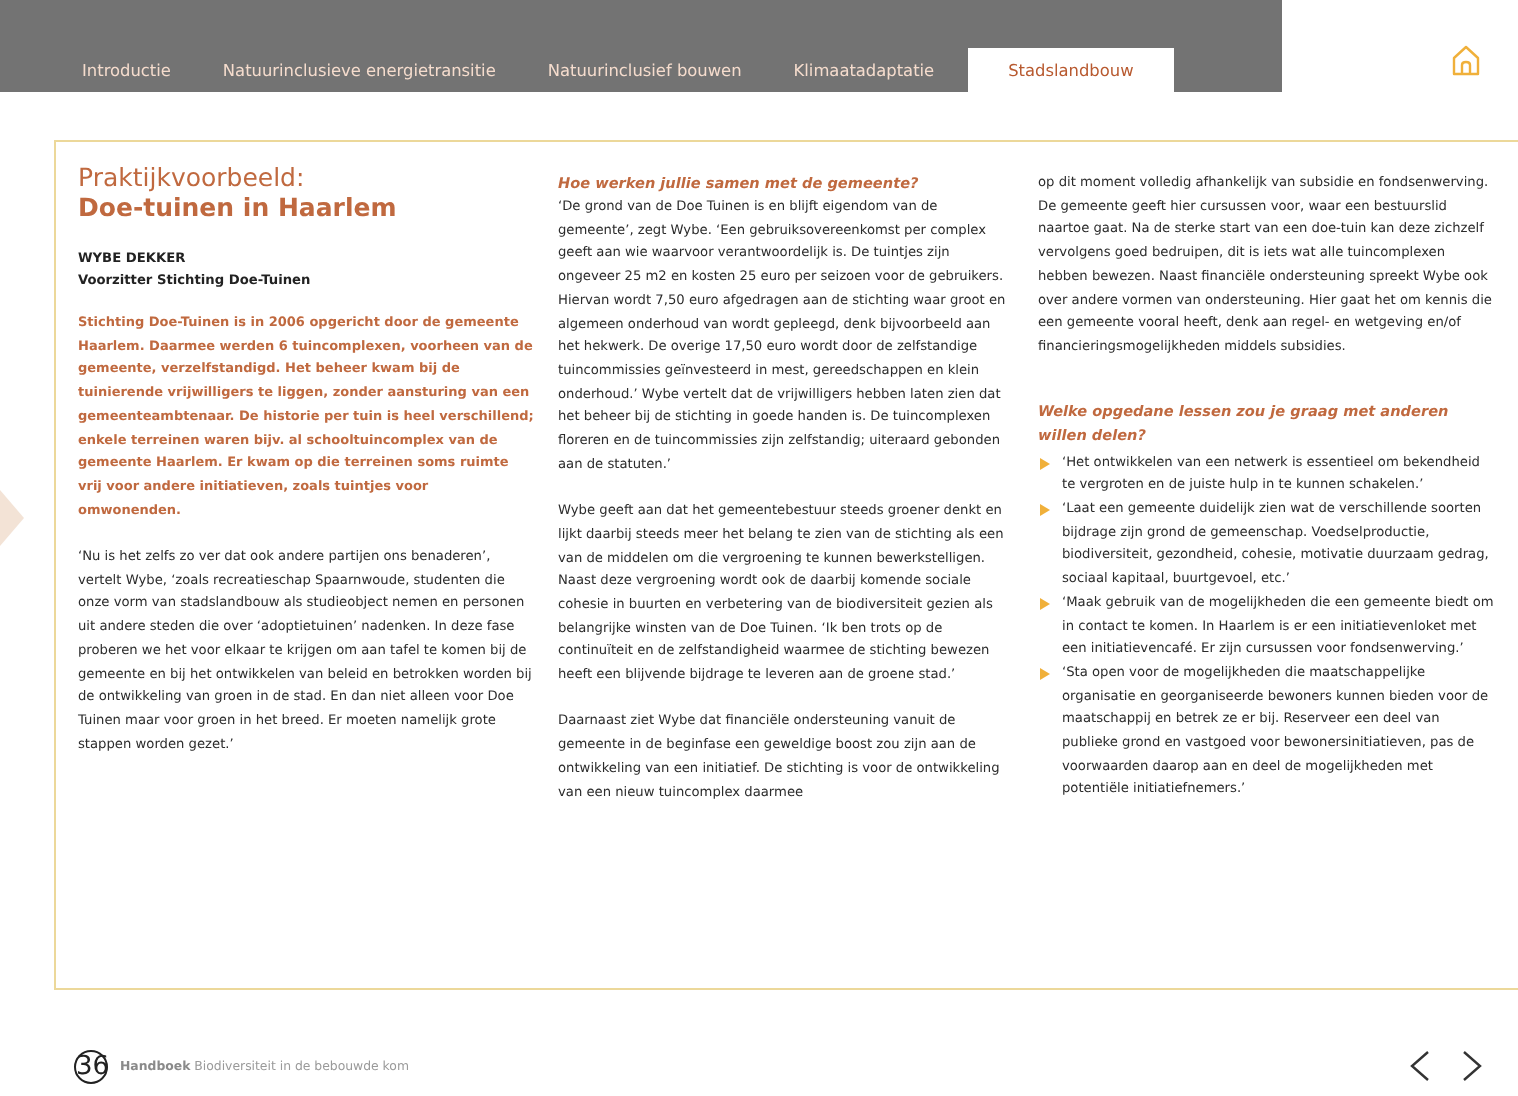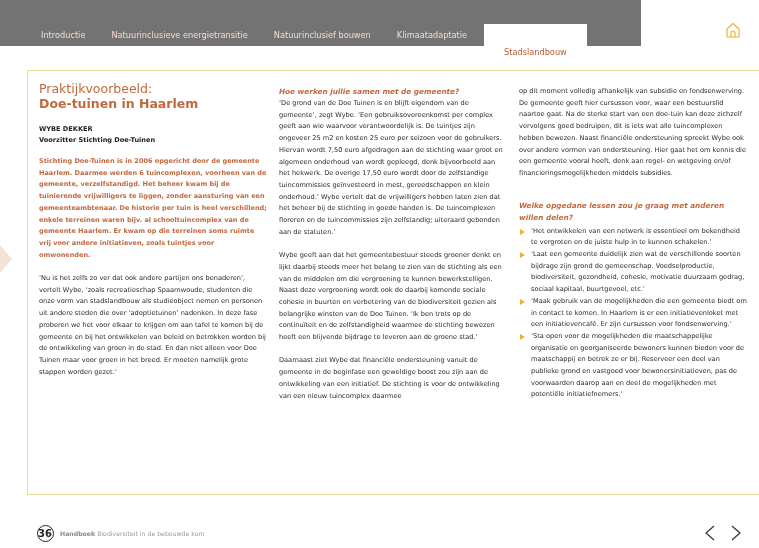--- a/index.html
+++ b/index.html
@@ -8,21 +8,21 @@
 
   .topbar {
     position: absolute; left: 0; top: 0; width: 641px; height: 46px;
     background: #737373;
   }
   .tabs { position: absolute; left: 28px; top: 24px; height: 22px; display: flex; }
   .tab {
     height: 22px; line-height: 22px; font-size: 8.2px; color: #f5dccd;
     padding: 0 13px; white-space: nowrap; cursor: pointer;
   }
-  .tab.active { background: #ffffff; color: #b85a30; padding: 17px 20px; margin-left: 4px; }
+  .tab.active { background: #ffffff; color: #b85a30; padding: 0 20px; margin-left: 4px; }
   .home {
     position: absolute; left: 725px; top: 22px; width: 16px; height: 16px; cursor: pointer;
   }
 
   .side-arrow {
     position: absolute; left: 0; top: 245px; width: 0; height: 0;
     border-top: 14px solid transparent; border-bottom: 14px solid transparent;
     border-left: 12px solid #f3e3d6;
   }
 
@@ -54,21 +54,21 @@
   ul.lessons li { position: relative; padding-left: 12px; }
   ul.lessons li .bullet {
     position: absolute; left: 1px; top: 3px; width: 0; height: 0;
     border-top: 3px solid transparent; border-bottom: 3px solid transparent;
     border-left: 5px solid #f0b03a;
   }
 
   .footer { position: absolute; left: 37px; top: 523px; height: 20px; display: flex; align-items: center; }
   .page-num {
     width: 17px; height: 17px; border: 1.3px solid #222; border-radius: 50%;
-    font-size: 10px; font-weight: bold; text-align: left; line-height: 15px; color: #222;
+    font-size: 13px; font-weight: normal; text-align: right; line-height: 15px; color: #222;
   }
   .book { margin-left: 6px; font-size: 6.2px; color: #9a9a9a; }
   .book b { font-weight: bold; color: #8a8a8a; }
 
   .nav-prev, .nav-next { position: absolute; top: 524px; width: 14px; height: 18px; cursor: pointer; }
   .nav-prev { left: 703px; }
   .nav-next { left: 729px; }
 </style>
 </head>
 <body>

